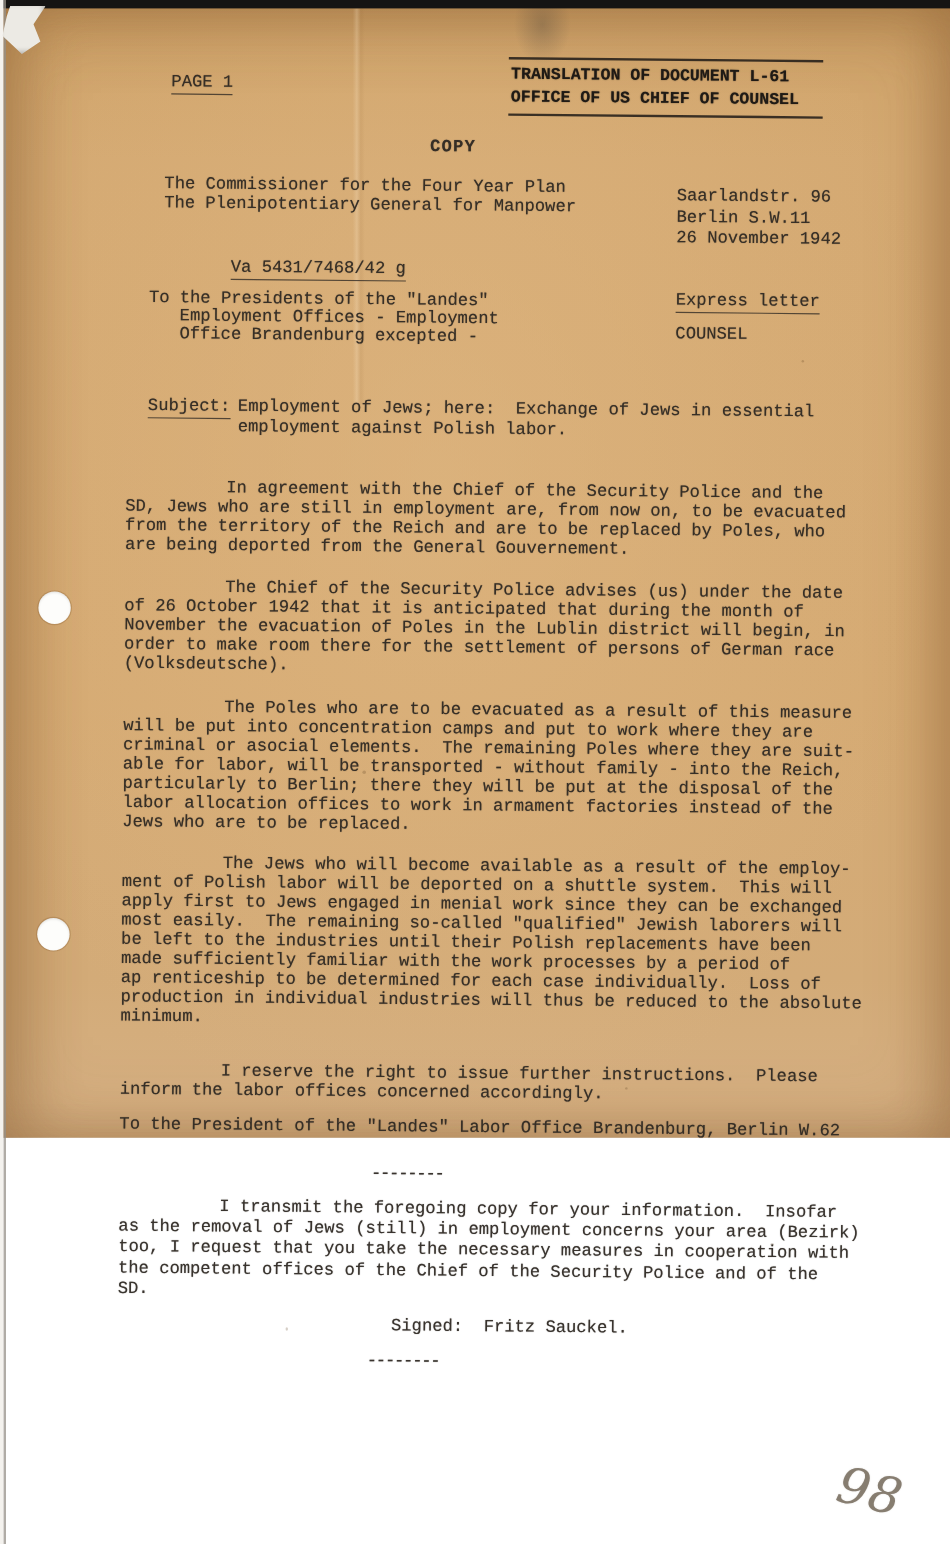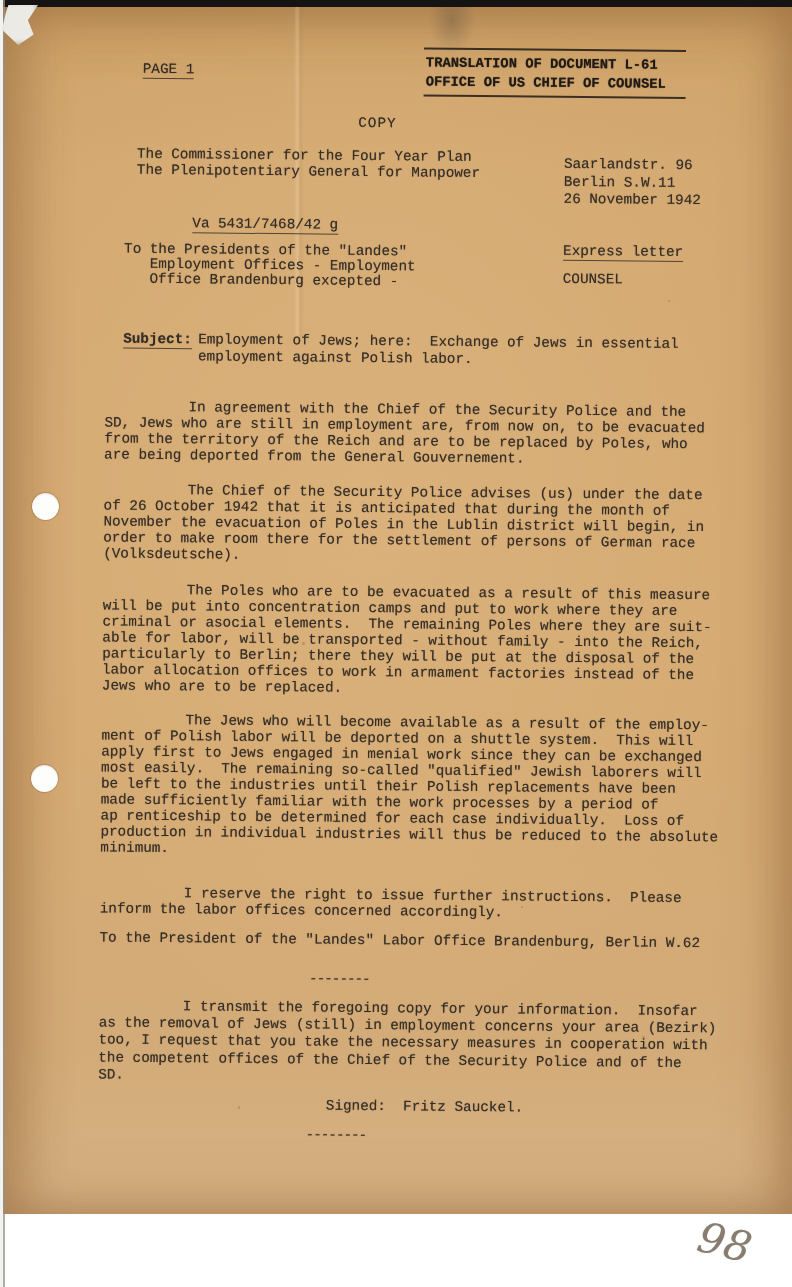--- a/index.html
+++ b/index.html
@@ -1,21 +1,21 @@
 <!DOCTYPE html>
 <html><head>
 <meta charset="utf-8">
 <style>
   html,body{margin:0;padding:0;}
   body{
     width:792px;height:1287px;position:relative;background:#ffffff;overflow:hidden;
     font-family:"Liberation Mono","DejaVu Sans Mono",monospace;
   }
   .paper{
-    position:absolute;left:0;top:0;width:792px;height:1214px;
+    position:absolute;left:0;top:0;width:792px;height:948px;
     background:
       radial-gradient(ellipse 620px 800px at 46% 42%, rgba(224,184,131,.55), rgba(224,184,131,0) 70%),
       linear-gradient(180deg, #cfa369 0%, #d4a972 14%, #d5aa73 62%, #d3ab78 86%, #d6b184 100%);
     box-shadow:
       inset 0 0 70px rgba(139,94,45,.30),
       inset 0 28px 50px rgba(128,84,38,.22),
       inset 30px 0 40px rgba(120,80,40,.20),
       inset -18px 0 30px rgba(120,80,40,.14);
     clip-path:polygon(
       0 0, 792px 0,
@@ -86,40 +86,40 @@
 
   <div class="typed">
 
     <div class="t" style="left:143px;top:60px;"><span class="u">PAGE 1</span></div>
 
     <div class="stamp">
       <div>TRANSLATION OF DOCUMENT L-61</div>
       <div>OFFICE OF US CHIEF OF COUNSEL</div>
     </div>
 
-    <div class="t" style="left:359px;top:112px;letter-spacing:1px;">COPY</div>
+    <div class="t" style="left:359px;top:112px;letter-spacing:1px;font-weight:bold;">COPY</div>
 
     <div class="t" style="left:138px;top:146px;line-height:15.5px;">The Commissioner for the Four Year Plan
 The Plenipotentiary General for Manpower</div>
 
     <div class="t" style="left:565px;top:151px;line-height:17.6px;">Saarlandstr. 96
 Berlin S.W.11
 26 November 1942</div>
 
     <div class="t" style="left:194px;top:214px;"><span class="u">Va 5431/7468/42 g</span></div>
 
     <div class="t" style="left:126px;top:241px;line-height:15.2px;">To the Presidents of the "Landes"
    Employment Offices - Employment
    Office Brandenburg excepted -</div>
 
     <div class="t" style="left:565px;top:238px;"><span class="u">Express letter</span></div>
 
     <div class="t" style="left:565px;top:266px;">COUNSEL</div>
 
-    <div class="t" style="left:126px;top:330px;font-weight:bold;"><span class="u">Subject:</span></div>
+    <div class="t" style="left:126px;top:330px;"><span class="u">Subject:</span></div>
     <div class="t" style="left:201px;top:330px;line-height:16.5px;">Employment of Jews; here:  Exchange of Jews in essential
 employment against Polish labor.</div>
 
     <div class="t para" style="left:108px;top:398px;">In agreement with the Chief of the Security Police and the
 SD, Jews who are still in employment are, from now on, to be evacuated
 from the territory of the Reich and are to be replaced by Poles, who
 are being deported from the General Gouvernement.</div>
     <div class="t para" style="left:108px;top:481px;">The Chief of the Security Police advises (us) under the date
 of 26 October 1942 that it is anticipated that during the month of
 November the evacuation of Poles in the Lublin district will begin, in

